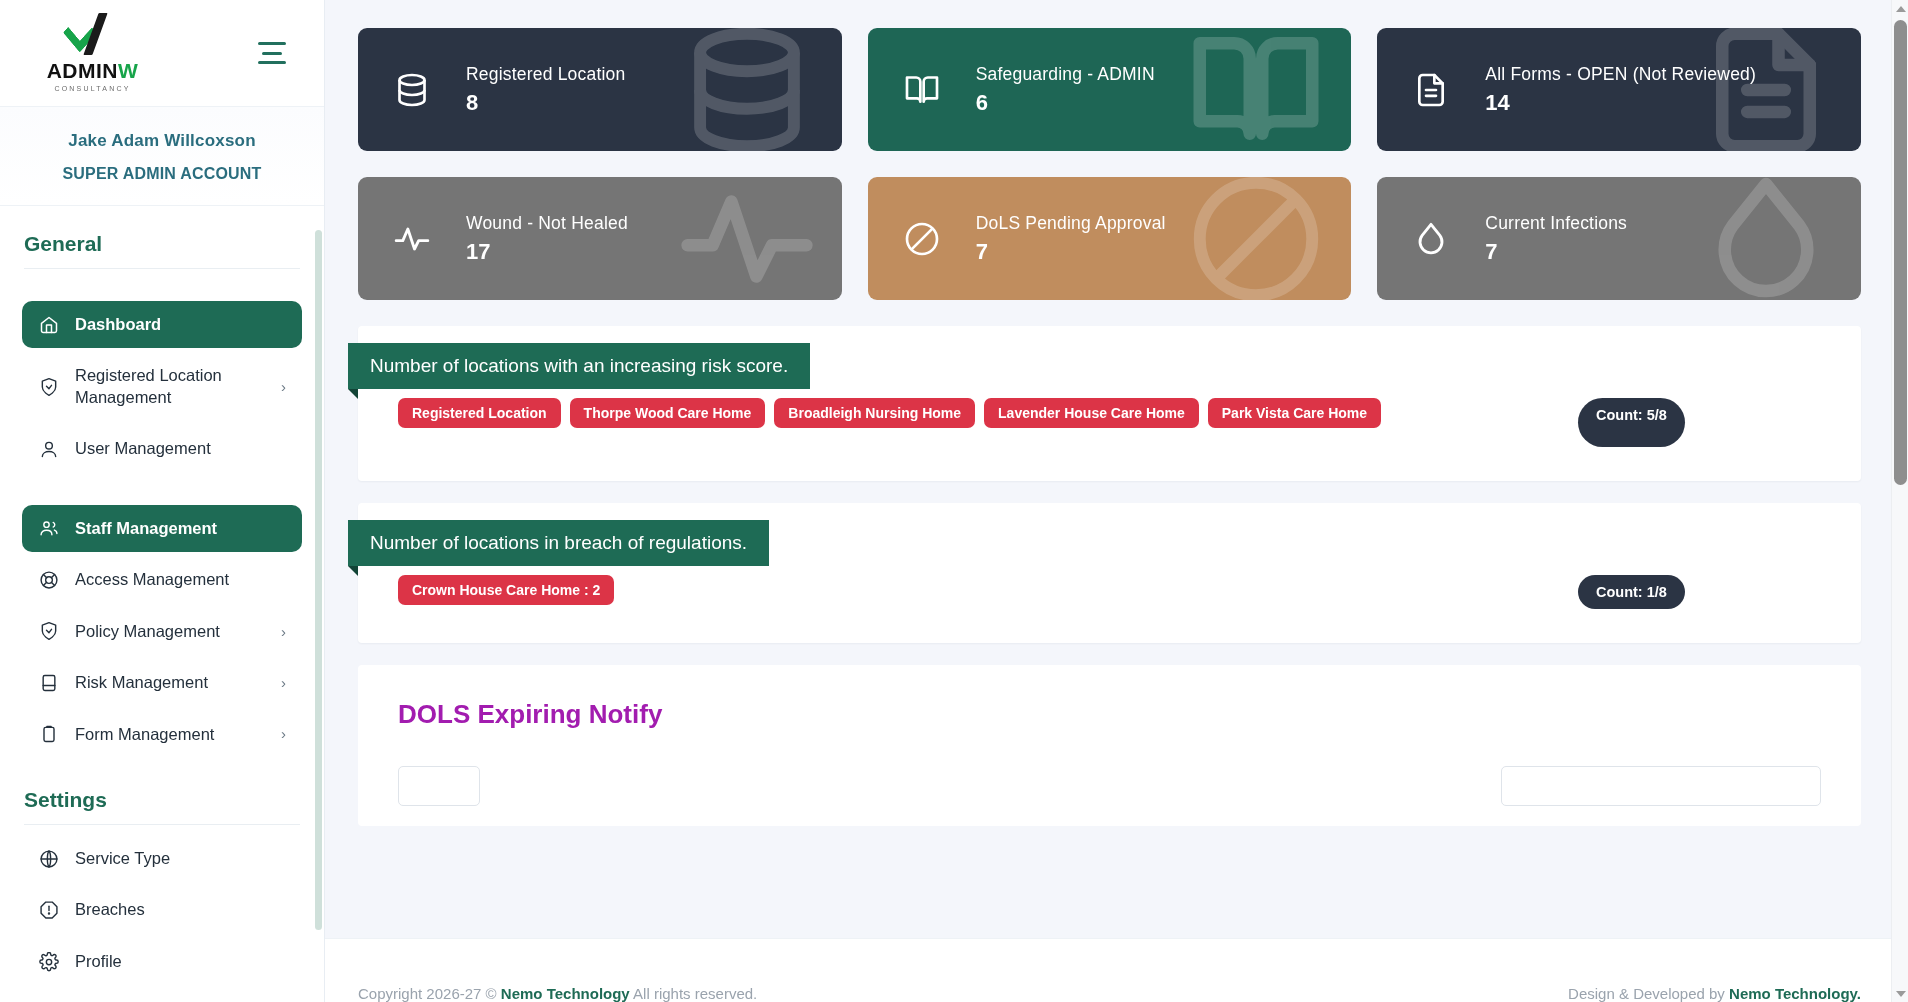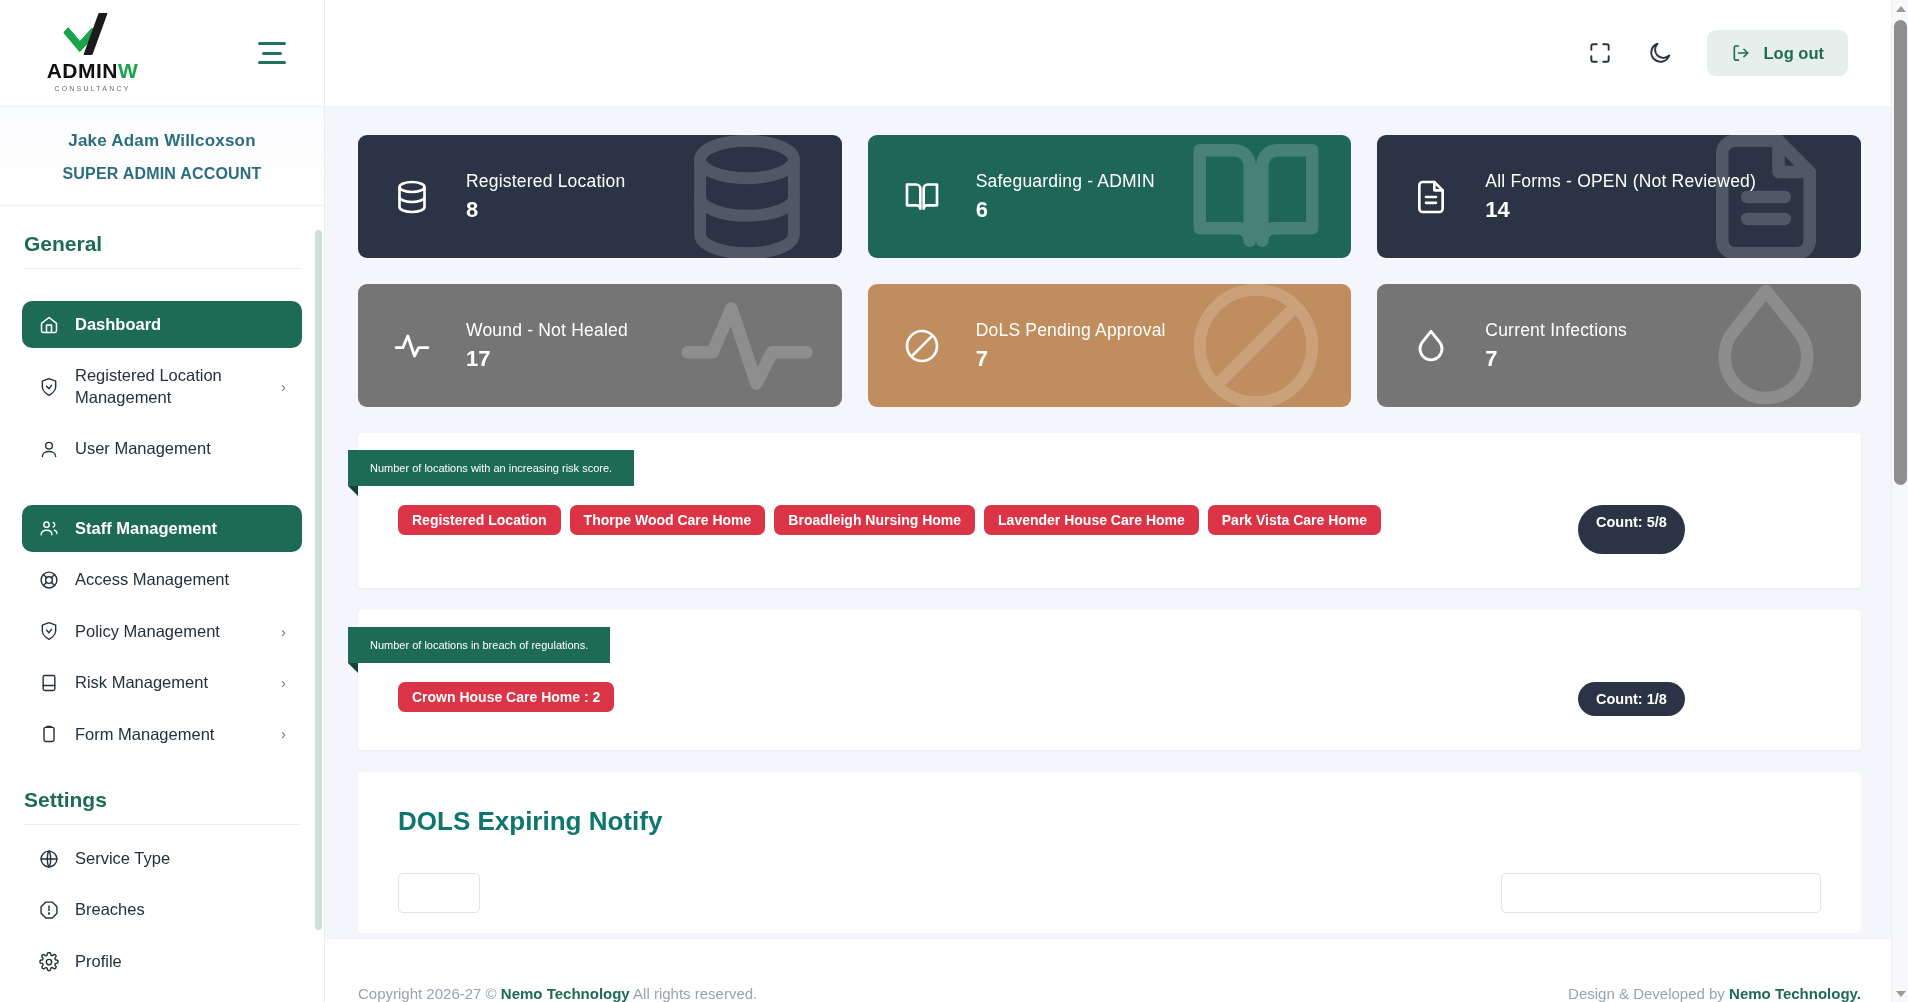--- a/index.html
+++ b/index.html
@@ -108,41 +108,41 @@
   .stat-ghost { position: absolute; right: 20px; top: -18px; opacity: .18; z-index: 1; }
   .stat-ghost svg { width: 150px; height: 160px; }
 
   
   .panel {
     background: #fff; border-radius: 4px; margin-bottom: 22px; position: relative;
     box-shadow: 0 1px 2px rgba(20,30,50,.05);
   }
   .ribbon {
     position: absolute; left: -10px; top: 17px; background: #1e6b55; color: #fff;
-    font-size: 11px; padding: 12px 22px 12px 22px; font-weight: 400; z-index: 3; white-space: nowrap;
+    font-size: 19px; padding: 12px 22px 12px 22px; font-weight: 400; z-index: 3; white-space: nowrap;
   }
   .ribbon::after {
     content:''; position:absolute; left:0; bottom:-10px; width:0; height:0;
     border-top: 10px solid #124437; border-left: 10px solid transparent;
   }
   .panel-body { padding: 72px 40px 34px 40px; display: flex; align-items: flex-start; }
   .badges { flex: 1; display: flex; flex-wrap: wrap; gap: 10px 9px; max-width: 1180px; }
   .badge-red {
     background: #dc3447; color: #fff; font-size: 14px; font-weight: 700;
     padding: 7px 14px; border-radius: 7px; white-space: nowrap;
   }
   .count-pill {
     background: #2b3444; color: #fff; font-size: 14.5px; font-weight: 700;
     border-radius: 30px; padding: 9px 18px; white-space: nowrap; align-self: flex-start;
   }
   .count-pill.tall { height: 49px; display:flex; align-items:flex-start; padding-top: 9px; }
 
   
   .dols-panel { background: #fff; border-radius: 4px; padding: 34px 40px 20px; min-height: 150px; }
-  .dols-title { font-size: 26px; font-weight: 600; color: #0f766e; }
+  .dols-title { font-size: 26px; font-weight: 600; color: #a21caf; }
   .dols-toolbar { display: flex; justify-content: space-between; margin-top: 36px; }
   .dols-select { width: 82px; height: 40px; border: 1px solid #dfe4ea; border-radius: 5px; background:#fff; }
   .dols-search { width: 320px; height: 40px; border: 1px solid #dfe4ea; border-radius: 5px; background:#fff; }
 
   
   .footer {
     position: absolute; left: 0; right: 0; bottom: 0; height: 64px; background: #fff;
     display: flex; align-items: flex-end; justify-content: space-between;
     padding: 0 47px 0 33px; border-top: 1px solid #eef2f6; font-size: 15px; color: #9aa3ad;
   }
@@ -333,45 +333,20 @@
       </nav>
     </div>
 
     <div class="sb-track">
       <div class="sb-thumb"></div>
     </div>
   </aside>
 
   <main class="main">
 
-    <header class="topbar">
-      <div class="tb-icon">
-        <svg viewBox="0 0 24 24" fill="none" stroke="#2b3444" stroke-width="1.8" stroke-linecap="round" stroke-linejoin="round">
-            <path d="M4 9V5.5A1.5 1.5 0 0 1 5.5 4H9"></path>
-            <path d="M15 4h3.5A1.5 1.5 0 0 1 20 5.5V9"></path>
-            <path d="M20 15v3.5a1.5 1.5 0 0 1-1.5 1.5H15"></path>
-            <path d="M9 20H5.5A1.5 1.5 0 0 1 4 18.5V15"></path>
-          </svg>
-      </div>
-      <div class="tb-icon">
-        <svg viewBox="0 0 24 24" fill="none" stroke="#2b3444" stroke-width="1.8" stroke-linecap="round" stroke-linejoin="round">
-            <path d="M20.5 14.3A8.5 8.5 0 1 1 9.7 3.5a6.8 6.8 0 0 0 10.8 10.8z"></path>
-          </svg>
-      </div>
-      <button class="logout-btn">
-        <span style="display:flex;">
-          <svg viewBox="0 0 24 24" width="20" height="20" fill="none" stroke="#1e6b55" stroke-width="1.9" stroke-linecap="round" stroke-linejoin="round">
-              <path d="M9 3.5H5.5A1.5 1.5 0 0 0 4 5v14a1.5 1.5 0 0 0 1.5 1.5H9"></path>
-              <path d="M15.5 16.5L20 12l-4.5-4.5"></path>
-              <path d="M20 12H9"></path>
-            </svg>
-        </span>
-        <span>Log out</span>
-      </button>
-    </header>
 
     <section class="content">
 
       <div class="cards-row">
 
         <div class="stat-card" style="background:#2b3444">
           <span class="stat-ico"><svg viewBox="0 0 24 24" fill="none" stroke="#fff" stroke-width="1.6">
                 <ellipse cx="12" cy="6" rx="7.5" ry="3"></ellipse>
                 <path d="M4.5 6v12c0 1.7 3.4 3 7.5 3s7.5-1.3 7.5-3V6"></path>
                 <path d="M4.5 12c0 1.7 3.4 3 7.5 3s7.5-1.3 7.5-3"></path>

